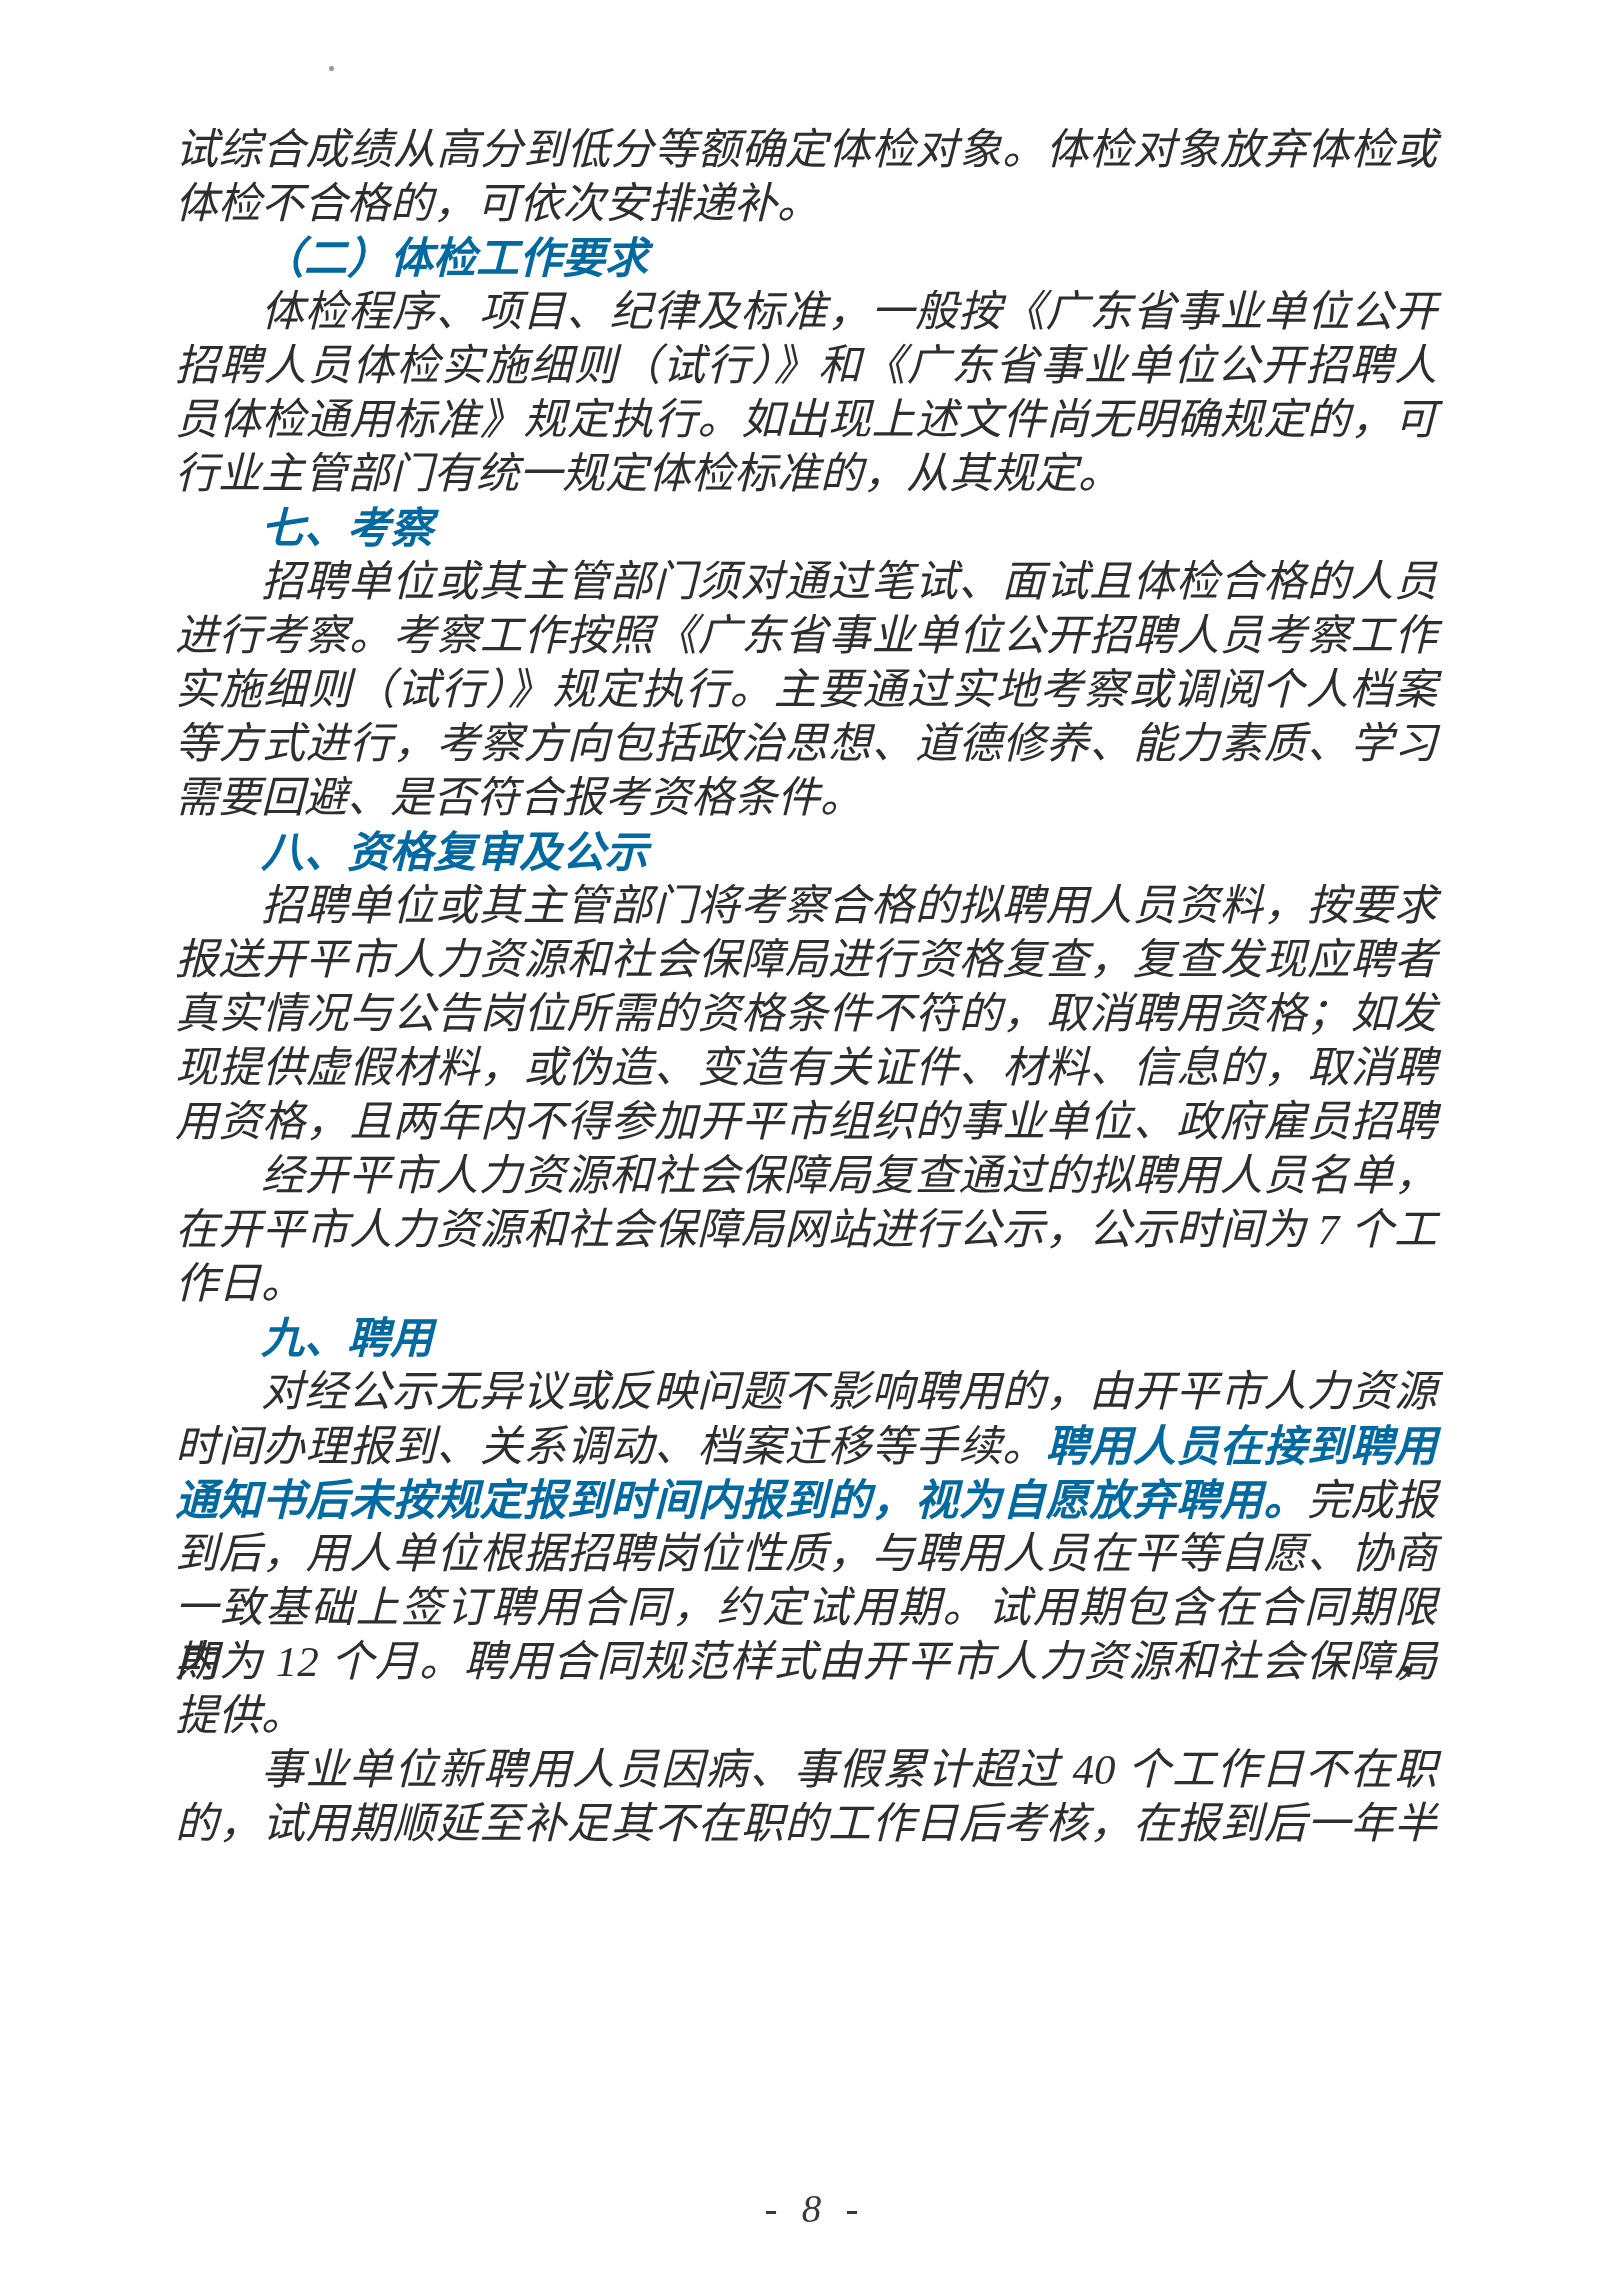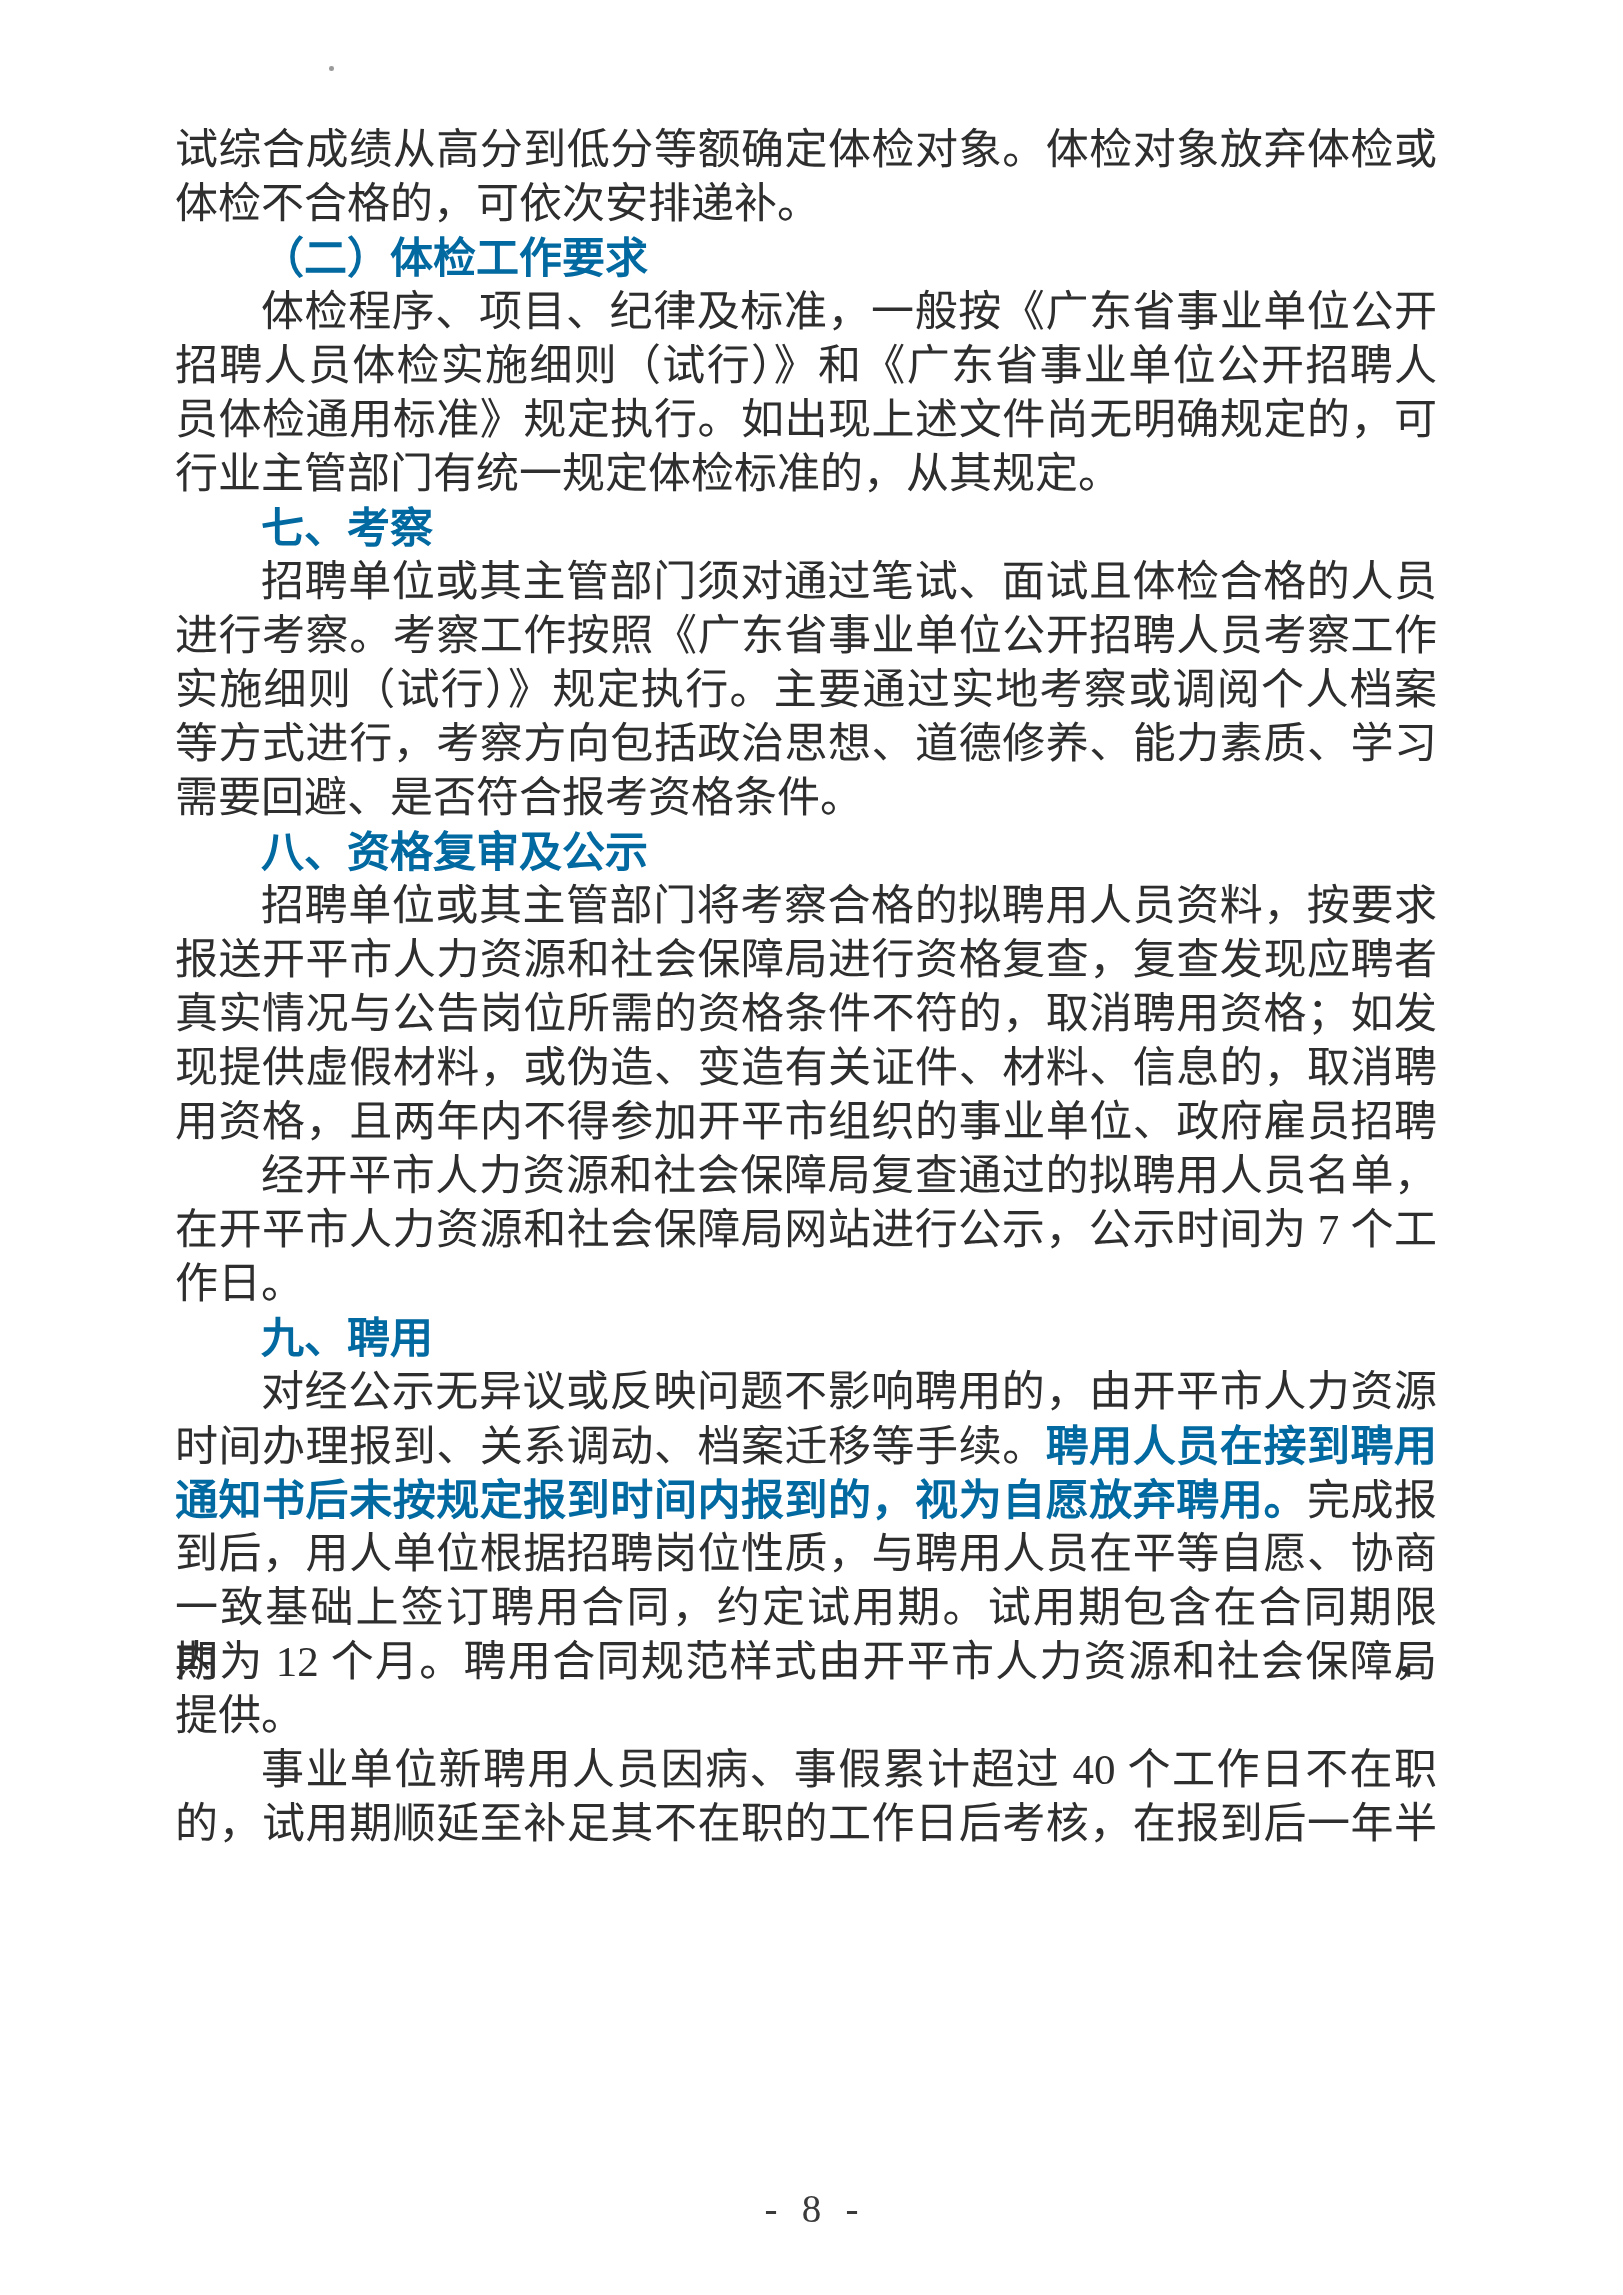--- a/index.html
+++ b/index.html
@@ -9,20 +9,21 @@
   }
   .page {
     position: relative;
     width: 1623px;
     height: 2295px;
     margin: 0 auto;
     background: #ffffff;
     overflow: hidden;
     font-family: "Liberation Serif", serif;
     color: #2e2e2e;
+    font-style: italic;
   }
   .content {
     position: absolute;
     left: 175px;
     top: 123px;
     width: 1262px;
   }
   .line {
     height: 54px;
     line-height: 54px;

